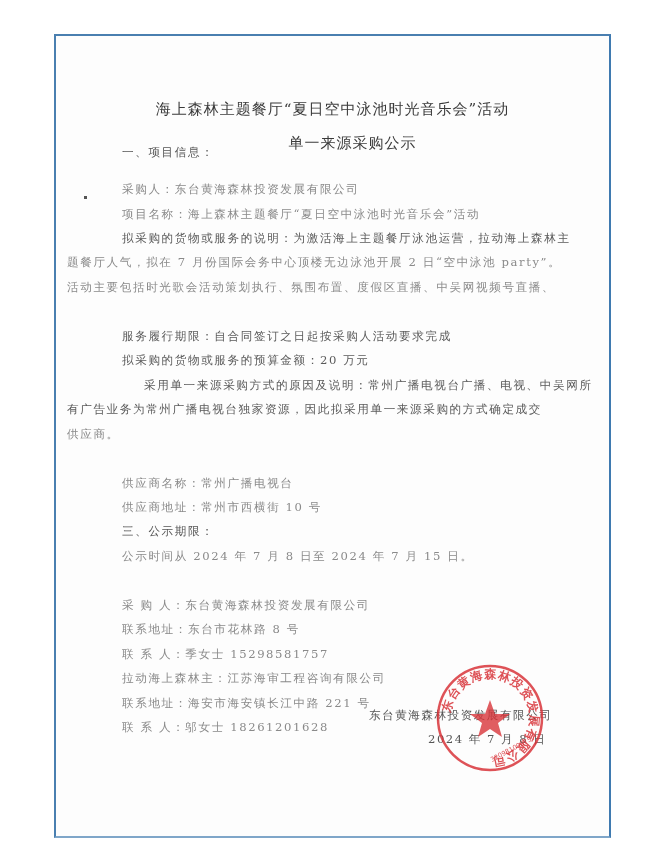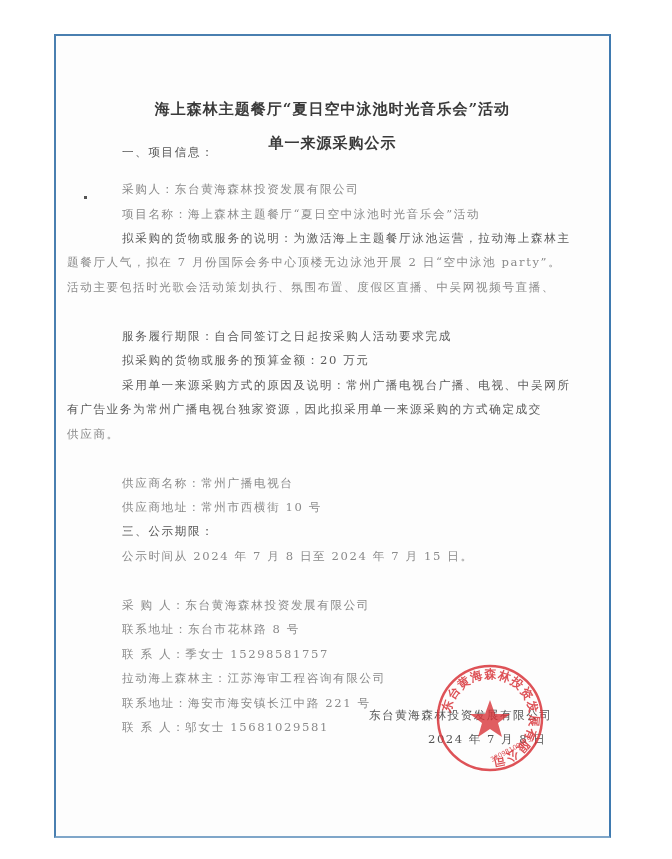--- a/index.html
+++ b/index.html
@@ -5,63 +5,63 @@
   html, body { margin: 0; padding: 0; background: #ffffff; }
   body { width: 672px; height: 859px; position: relative; overflow: hidden;
          font-family: "DejaVu Serif", "Liberation Serif", serif; }
   .page {
     position: absolute; left: 54px; top: 34px; width: 557px; height: 804px;
     border: 2px solid #4a7fb0; border-right-color: #3f7ab0; border-bottom-color: #7fa6c9;
     background: #fdfdfd; box-sizing: border-box;
   }
   .title {
     position: absolute; left: 0; width: 100%; text-align: center;
-    color: #3a3a3a; font-size: 15px; letter-spacing: 1px; font-weight: bold;
+    color: #3a3a3a; font-size: 15px; letter-spacing: 1px;
   }
   .line {
     position: absolute; left: 66px; width: 452px;
     font-size: 11.6px; letter-spacing: 1.6px; color: #8a8a8a; white-space: nowrap;
   }
   .line.dark { color: #5a5a5a; }
   .line.head { left: 86px; color: #555; }
   .sig { position: absolute; font-size: 11.6px; letter-spacing: 1.5px; color: #555; white-space: nowrap; }
   .speck { position: absolute; background: #555; }
   .seal { position: absolute; left: 378px; top: 626px; width: 112px; height: 112px; }
 </style>
 </head>
 <body>
 
 <div class="page">
   <div class="title" style="top:64px;">海上森林主题餐厅“夏日空中泳池时光音乐会”活动</div>
-  <div class="title" style="top:98px;">单一来源采购公示</div>
+  <div class="title" style="top:98px;padding-left:20px;">单一来源采购公示</div>
 
   <div class="line head" style="top:109px; left:66px;">一、项目信息：</div>
   <div class="line" style="top:146px;">采购人：东台黄海森林投资发展有限公司</div>
   <div class="line" style="top:171px;">项目名称：海上森林主题餐厅“夏日空中泳池时光音乐会”活动</div>
   <div class="line dark" style="top:195px;">拟采购的货物或服务的说明：为激活海上主题餐厅泳池运营，拉动海上森林主</div>
   <div class="line" style="top:219px; left:11px;">题餐厅人气，拟在 7 月份国际会务中心顶楼无边泳池开展 2 日“空中泳池 party”。</div>
   <div class="line" style="top:244px; left:11px;font-family:Liberation Mono, monospace;">活动主要包括时光歌会活动策划执行、氛围布置、度假区直播、中吴网视频号直播、</div>
   <div class="line dark" style="top:293px;">服务履行期限：自合同签订之日起按采购人活动要求完成</div>
   <div class="line dark" style="top:317px;">拟采购的货物或服务的预算金额：20 万元</div>
-  <div class="line dark" style="top:342px;">采用单一来源采购方式的原因及说明：常州广播电视台广播、电视、中吴网所</div>
+  <div class="line dark" style="top:342px;margin-left:22px;">采用单一来源采购方式的原因及说明：常州广播电视台广播、电视、中吴网所</div>
   <div class="line dark" style="top:366px; left:11px;">有广告业务为常州广播电视台独家资源，因此拟采用单一来源采购的方式确定成交</div>
   <div class="line" style="top:391px; left:11px;">供应商。</div>
 
   <div class="line" style="top:440px;">供应商名称：常州广播电视台</div>
   <div class="line" style="top:464px;">供应商地址：常州市西横街 10 号</div>
 
   <div class="line head" style="top:488px; left:66px;">三、公示期限：</div>
   <div class="line" style="top:513px;">公示时间从 2024 年 7 月 8 日至 2024 年 7 月 15 日。</div>
 
   <div class="line" style="top:562px;">采 购 人：东台黄海森林投资发展有限公司</div>
   <div class="line" style="top:586px;">联系地址：东台市花林路 8 号</div>
   <div class="line" style="top:611px;">联 系 人：季女士 15298581757</div>
   <div class="line" style="top:635px;">拉动海上森林主：江苏海审工程咨询有限公司</div>
   <div class="line" style="top:660px;">联系地址：海安市海安镇长江中路 221 号</div>
-  <div class="line" style="top:684px;">联 系 人：邬女士 15681029581</div>
+  <div class="line" style="top:684px;">联 系 人：邬女士 18261201628</div>
 
   <div class="sig" style="left:313px; top:672px;">东台黄海森林投资发展有限公司</div>
   <div class="sig" style="left:372px; top:696px;">2024 年 7 月 8 日</div>
 
   <svg class="seal" viewBox="0 0 112 112">
     <defs>
       <path id="sealArc" d="M 56 56 m -40 0 a 40 40 0 1 1 80 0 a 40 40 0 1 1 -80 0"></path>
     </defs>
     <circle cx="56" cy="56" r="52" fill="none" stroke="#d8343a" stroke-width="2.5" opacity="0.85"></circle>
     <polygon points="56,38 61,52 76,52 64,61 68,75 56,67 44,75 48,61 36,52 51,52" fill="#d8343a" opacity="0.8"></polygon>

